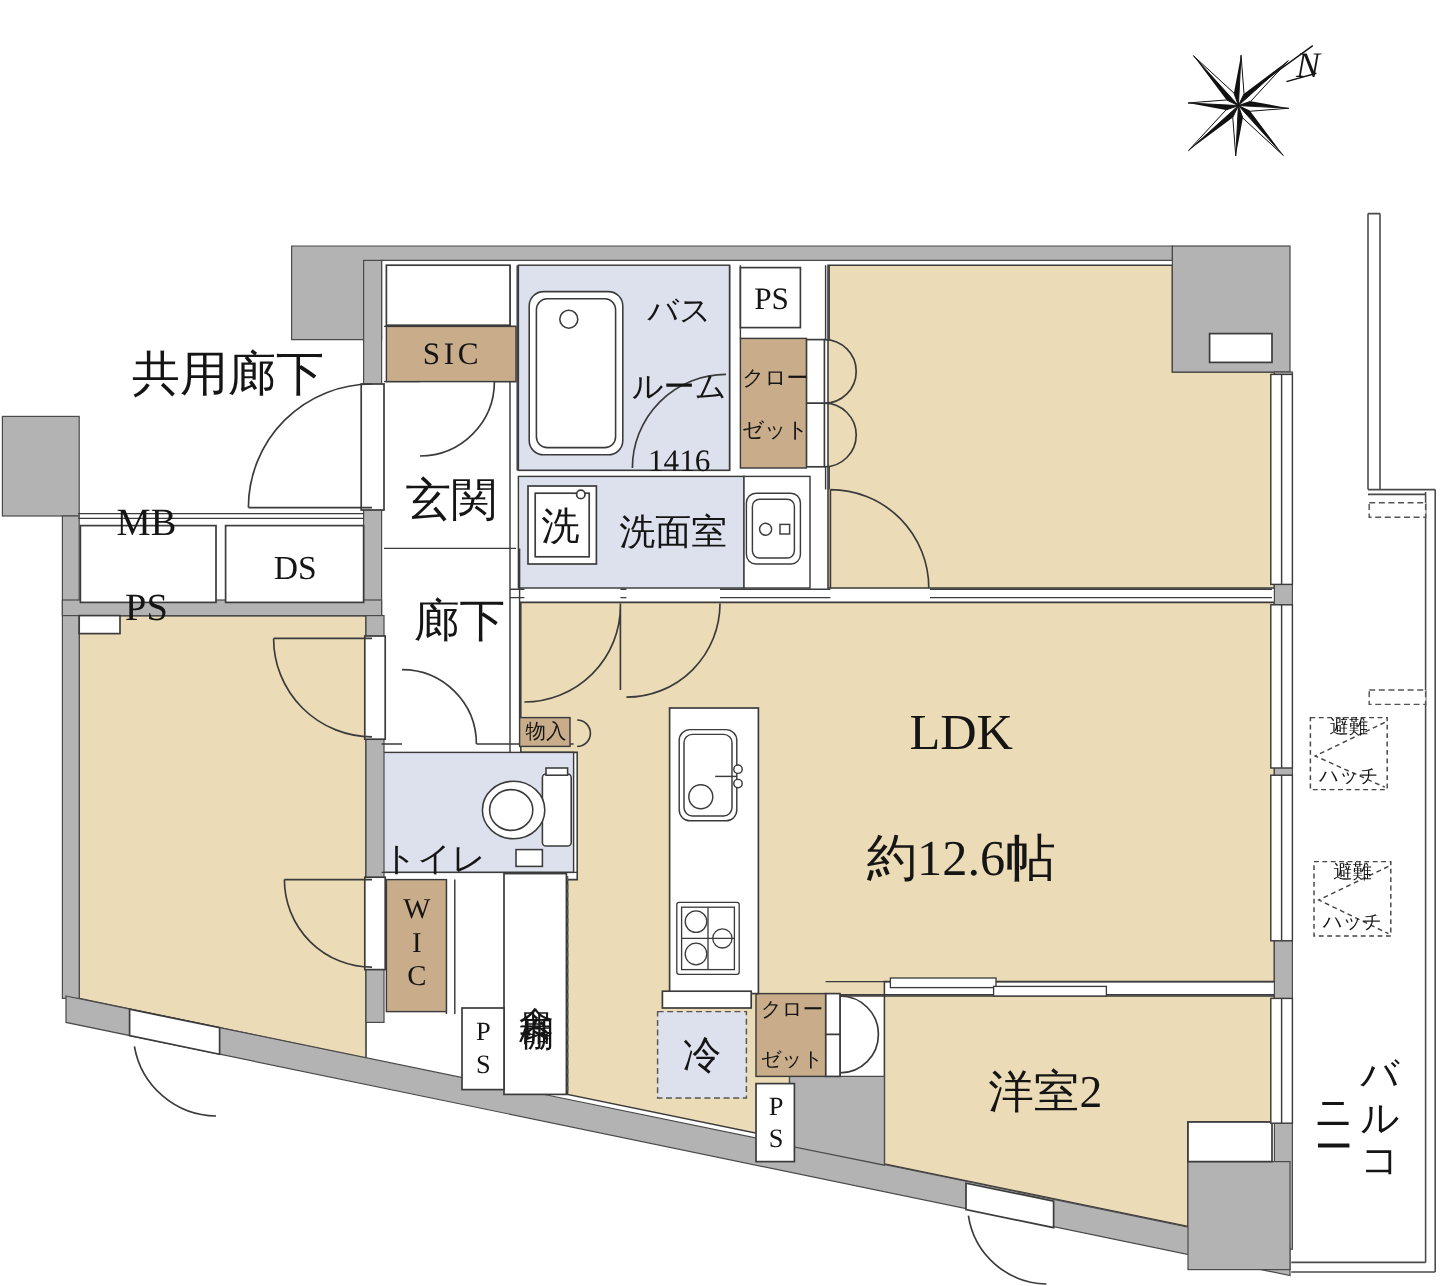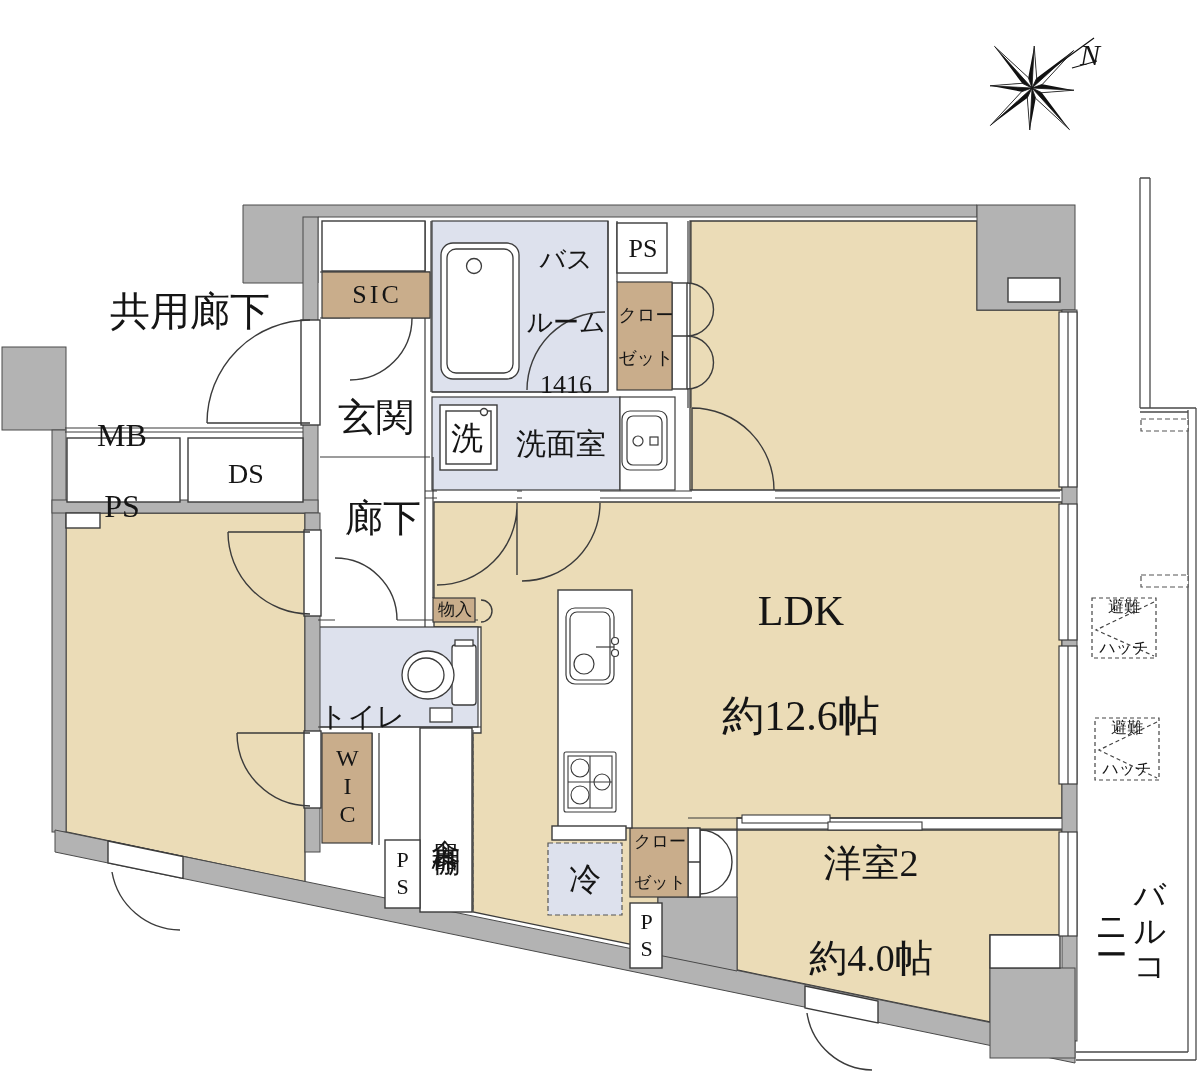--- a/index.html
+++ b/index.html
@@ -241,21 +241,20 @@
   <div class="lbl vjp" style="left:446px;top:822px;font-size:29px;">食器棚</div>
   <div class="lbl vlat" style="left:402px;top:874px;font-size:22px;">PS</div>
   <div class="lbl" style="left:585px;top:879px;font-size:32px;">冷</div>
   <div class="lbl" style="left:660px;top:863px;font-size:17px;">
     <span>クロー</span>
     <span>ゼット</span>
   </div>
   <div class="lbl vlat" style="left:646px;top:936px;font-size:22px;">PS</div>
   <div class="lbl" style="left:871px;top:911px;font-size:38px;line-height:1.25;">
     <span>洋室2</span>
-    <span>約4.0帖</span>
   </div>
   <div class="lbl vjp" style="left:1131px;top:920px;font-size:32px;">バルコニー</div>
   <div class="lbl" style="left:1124px;top:628px;font-size:16px;line-height:1.3;">
     <span>避難</span>
     <span>ハッチ</span>
   </div>
   <div class="lbl" style="left:1127px;top:749px;font-size:16px;line-height:1.3;">
     <span>避難</span>
     <span>ハッチ</span>
   </div>

